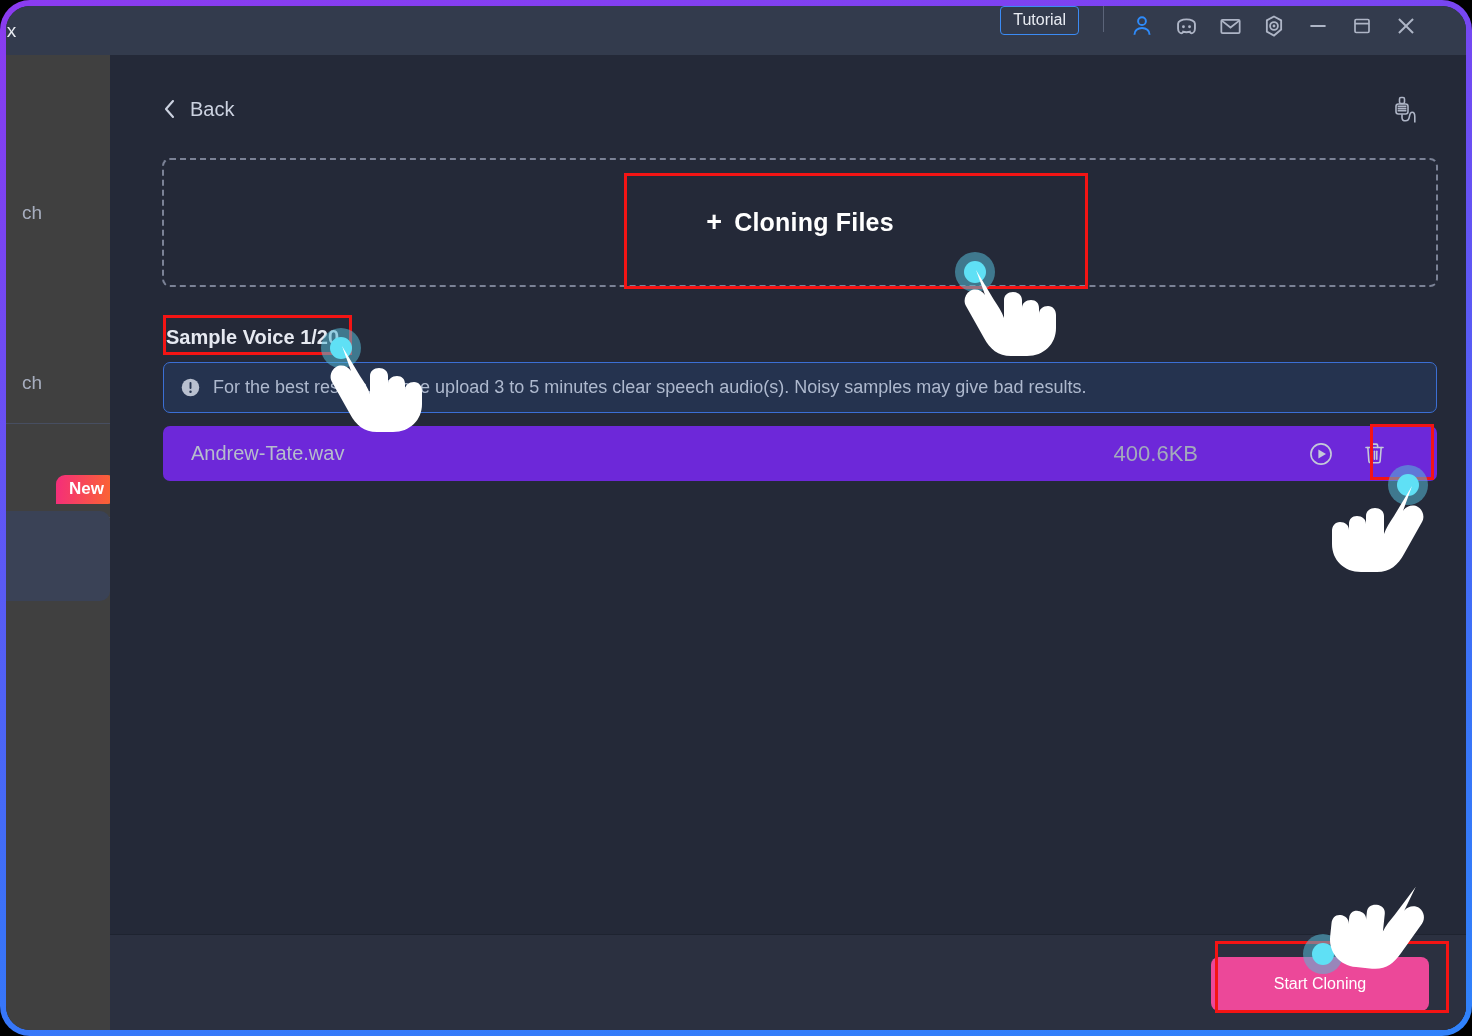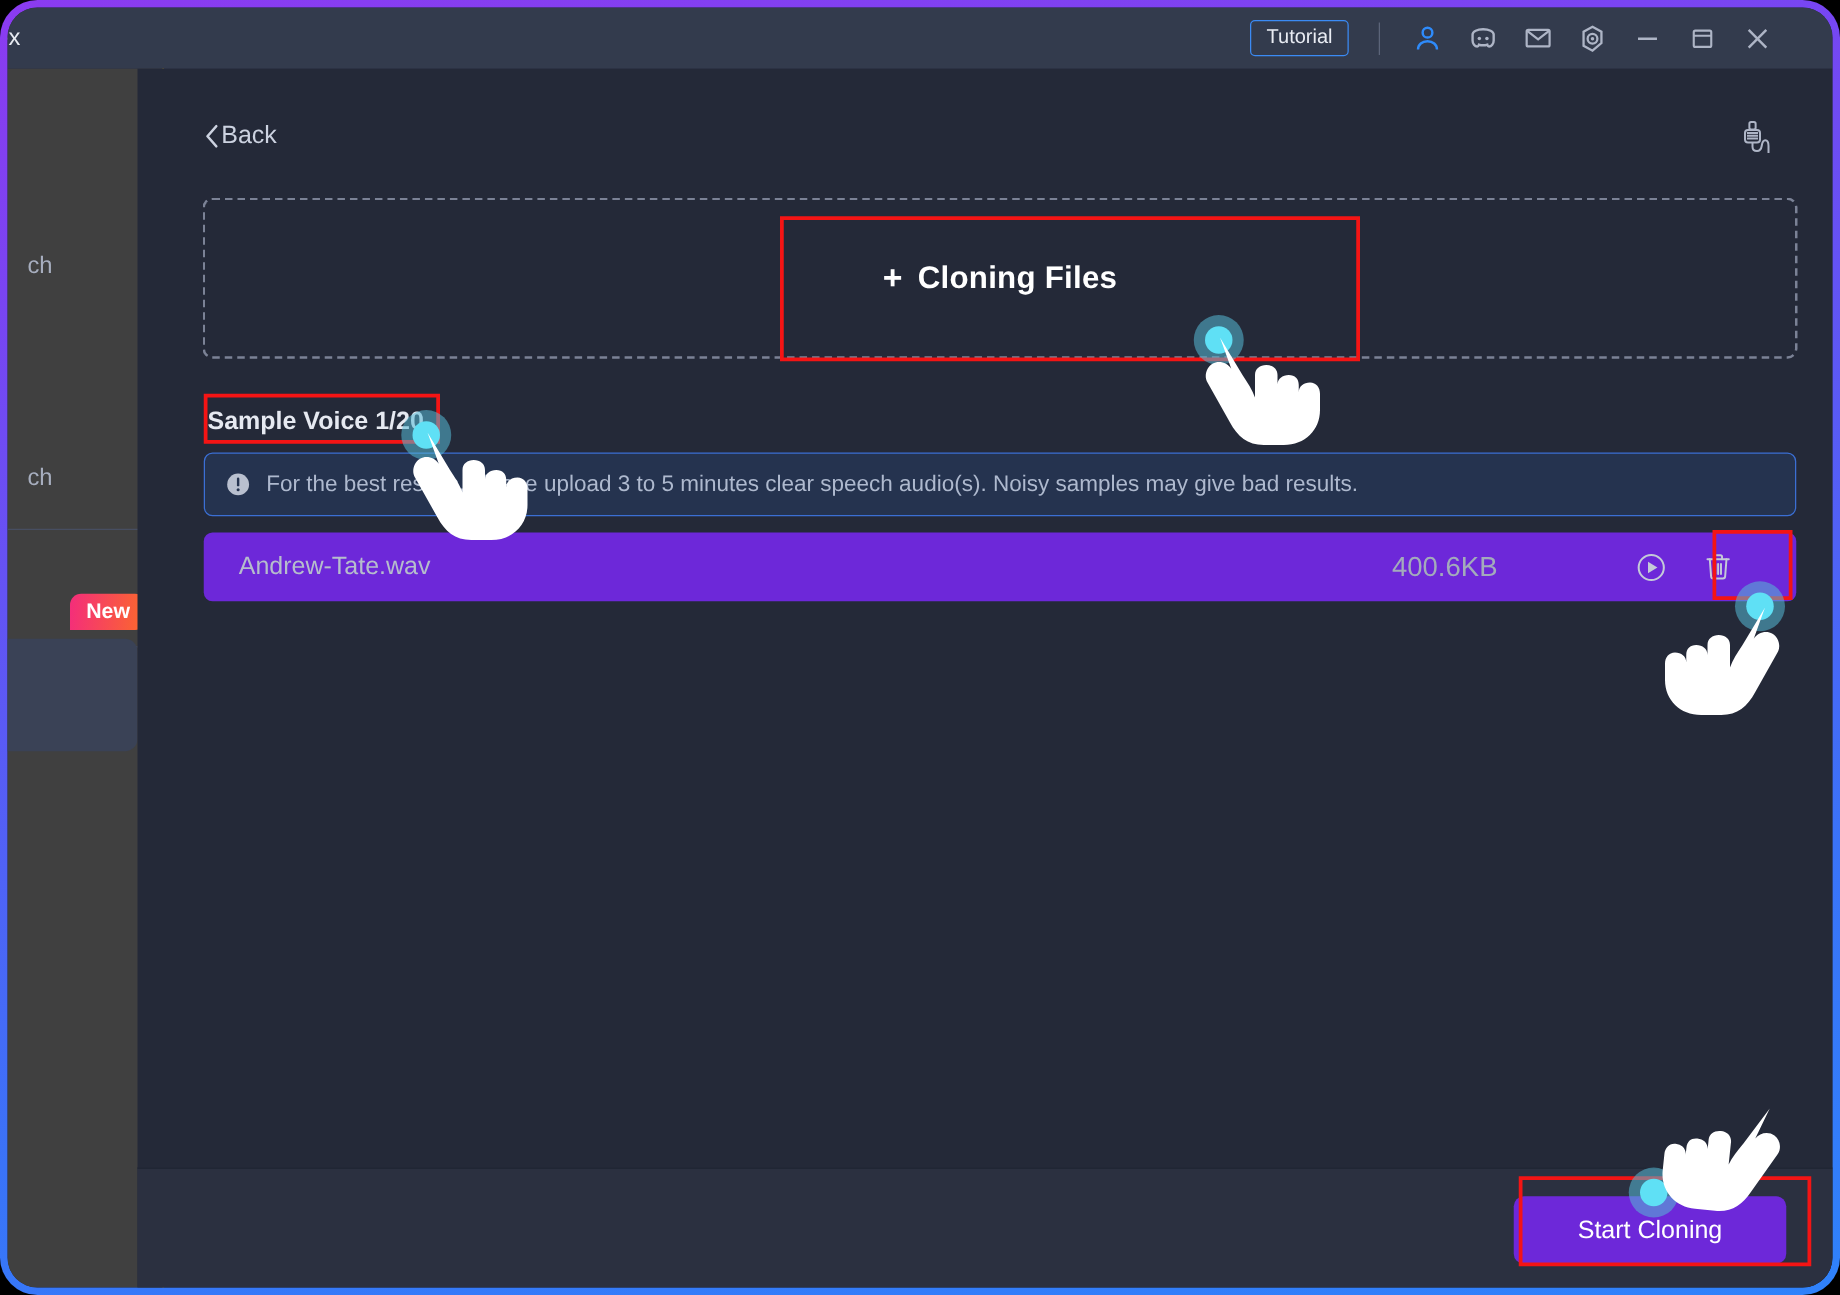--- a/index.html
+++ b/index.html
@@ -44,21 +44,21 @@
   #app-title {
     margin-left: -10px;
     color: #e8ebf2;
     font-size: 19px;
     letter-spacing: .3px;
     white-space: nowrap;
   }
   #titlebar-right {
     margin-left: auto;
     display: flex;
-    align-items: center;
+    align-items: flex-start;
     height: 100%;
     padding-right: 38px;
   }
   .tutorial-btn {
     border: 1px solid #3b8bf5;
     border-radius: 4px;
     color: #e9ecf3;
     font-size: 16px;
     padding: 4px 12px 5px 12px;
     margin-right: 20px;
@@ -138,21 +138,22 @@
   #header-row {
     position: absolute;
     left: 0; top: 0;
     width: 100%;
     height: 112px;
   }
   #back-btn {
     position: absolute;
     left: 52px; top: 42px;
     display: flex;
-    align-items: flex-start;
+    align-items: center;
+    gap: 13px;
     color: #ccd2e0;
     font-size: 20px;
   }
   #back-chevron svg { display: block; }
   #mic-icon {
     position: absolute;
     right: 43px; top: 40px;
     color: #aeb5c6;
   }
   #mic-icon svg { display: block; }
@@ -247,24 +248,24 @@
     position: absolute;
     left: 0; bottom: 0;
     width: 100%; height: 95px;
     background: #2b3040;
     border-top: 1px solid #1e2330;
   }
   #start-cloning-btn {
     position: absolute;
     right: 37px; top: 22px;
     width: 218px; height: 54px;
-    background: #6d28d9;
+    background: #ec4899;
     border-radius: 8px;
     color: #ffffff;
-    font-size: 20px;
+    font-size: 16px;
     display: flex;
     align-items: center;
     justify-content: center;
   }
 
   
   .redbox {
     position: absolute;
     border: 3px solid #f41414;
     box-sizing: border-box;

